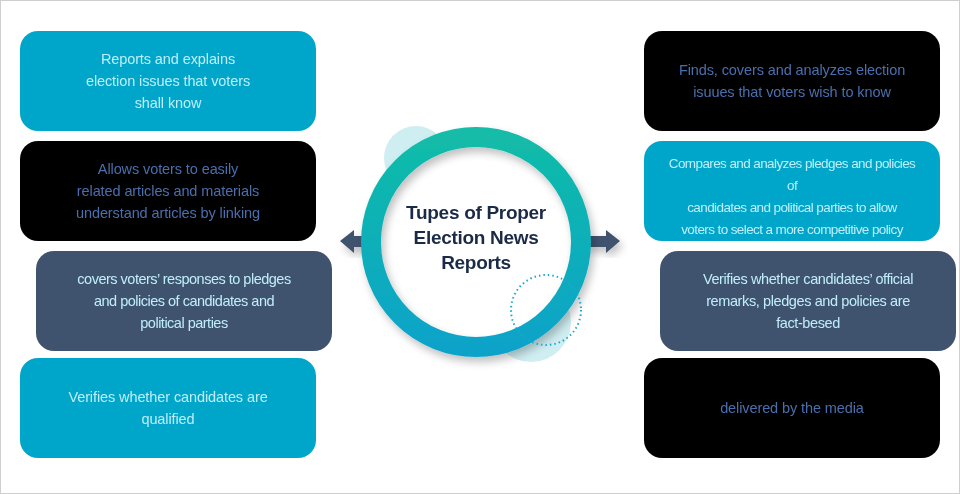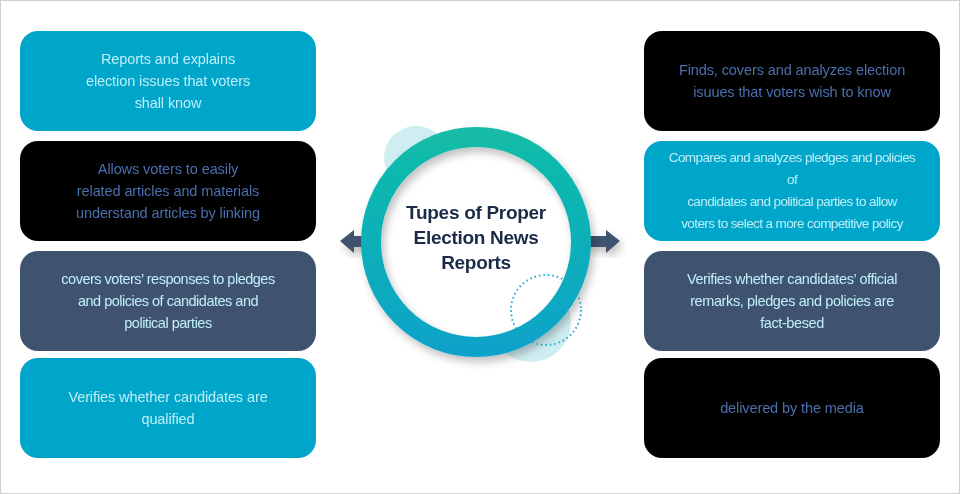--- a/index.html
+++ b/index.html
@@ -14,27 +14,27 @@
   .box {
     position: absolute; width: 296px; height: 100px; border-radius: 18px;
     display: flex; align-items: center; justify-content: center;
     text-align: center; box-sizing: border-box; padding: 0 22px;
     font-size: 14.5px; line-height: 22px; letter-spacing: -0.1px;
   }
   .box span { display: block; }
   .teal { background: #00a6c9; color: #bdeefa; }
   .light { background: #000000; color: #4a6fae; }
   .dark { background: #40536e; color: #bfeefb; }
-  .narrow { letter-spacing: -0.6px; font-size: 13.5px; }
+  .narrow { letter-spacing: -0.6px; font-size: 13.5px; align-items: flex-end; }
 
   .L { left: 20px; }
   .R { left: 644px; }
   .r1 { top: 31px; }
   .r2 { top: 141px; }
-  .r3 { top: 251px; }
+  .r3 { top: 251px; margin-left: 16px; }
   .r4 { top: 358px; }
 
   #hub { position: absolute; left: 320px; top: 110px; width: 320px; height: 270px; }
   .hub-title {
     position: absolute; left: 386px; top: 200px; width: 180px;
     text-align: center; font-weight: bold; font-size: 19px; line-height: 25px;
     color: #1b2b47; letter-spacing: -0.3px;
   }
 </style>
 </head>

